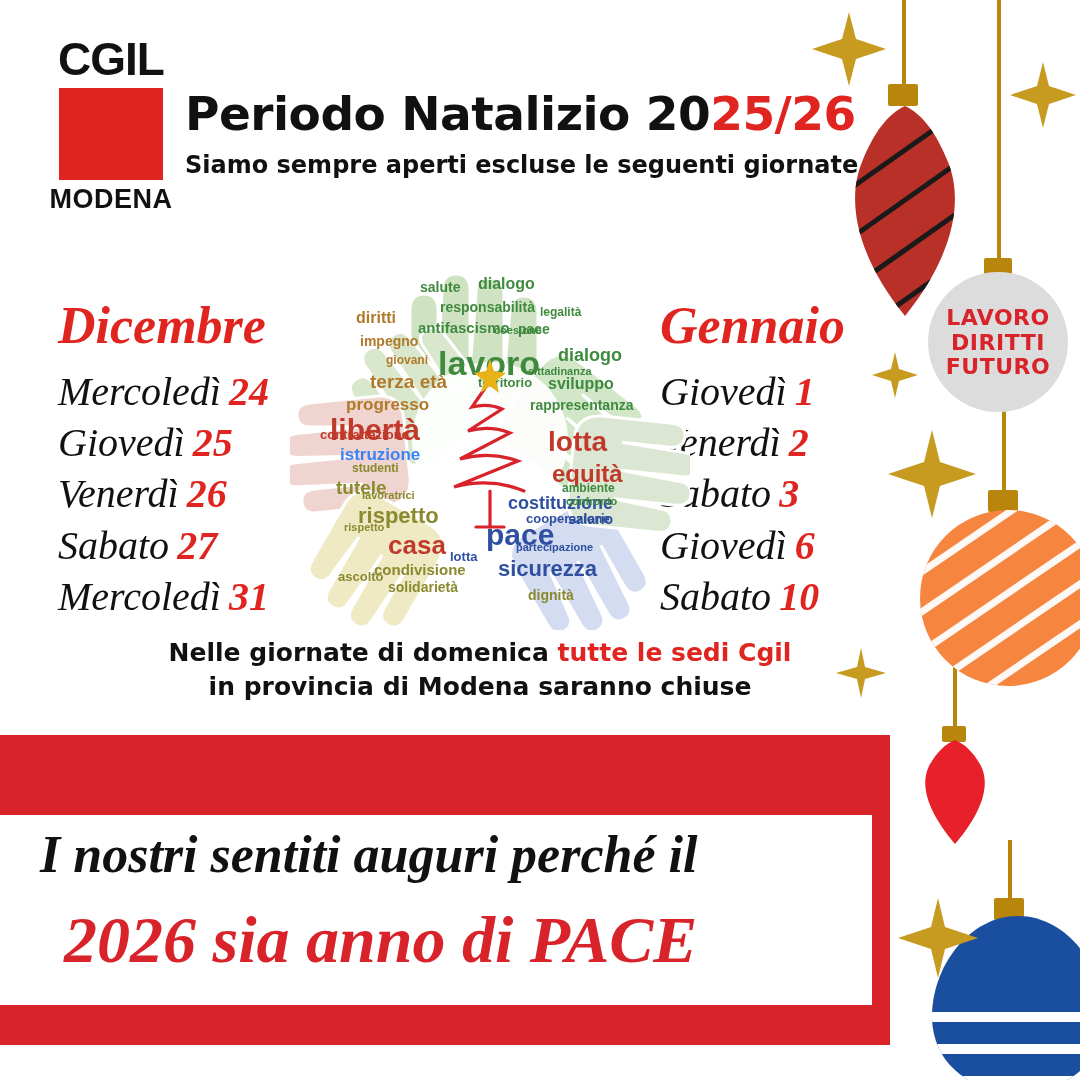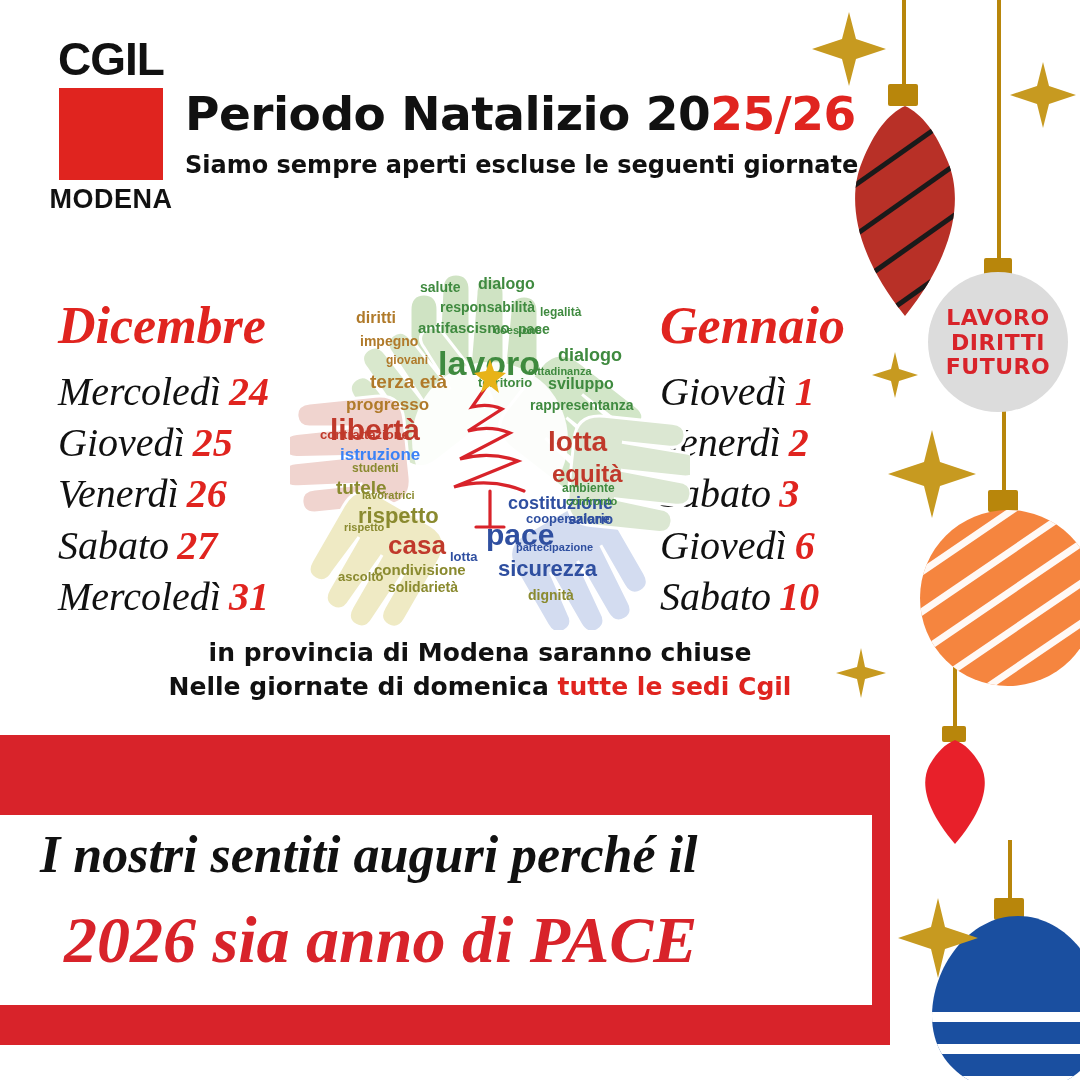--- a/index.html
+++ b/index.html
@@ -382,24 +382,24 @@
         <path d="M80 136 L80 172"></path>
         <path d="M66 172 L94 172"></path>
       </g>
       <g fill="#e8b318">
         <path d="M80 4 L84 16 L96 18 L86 26 L89 38 L80 31 L71 38 L74 26 L64 18 L76 16 Z"></path>
       </g>
     </svg>
   </div>
 
   <div class="note">
-    <div>in provincia di Modena saranno chiuse</div>
     <div>
       <span>Nelle giornate di domenica </span><span class="red">tutte le sedi Cgil</span>
     </div>
+    <div>in provincia di Modena saranno chiuse</div>
   </div>
 
   <div class="banner"></div>
   <div class="banner-inner"></div>
   <div class="greet">I nostri sentiti auguri perché il</div>
   <div class="greet2">2026 sia anno di PACE</div>
 
   <div class="cord" style="left:902px; top:0; height:86px;"></div>
   <div class="cord" style="left:997px; top:0; height:262px;"></div>
   <div class="cord" style="left:1002px; top:398px; height:96px;"></div>

